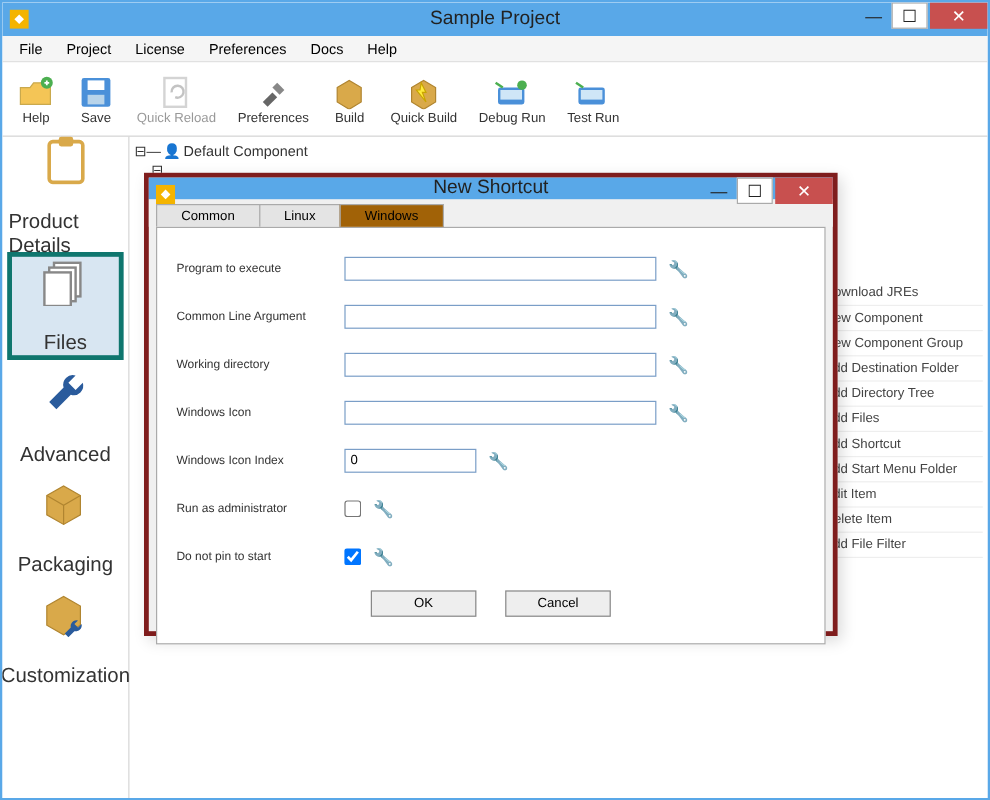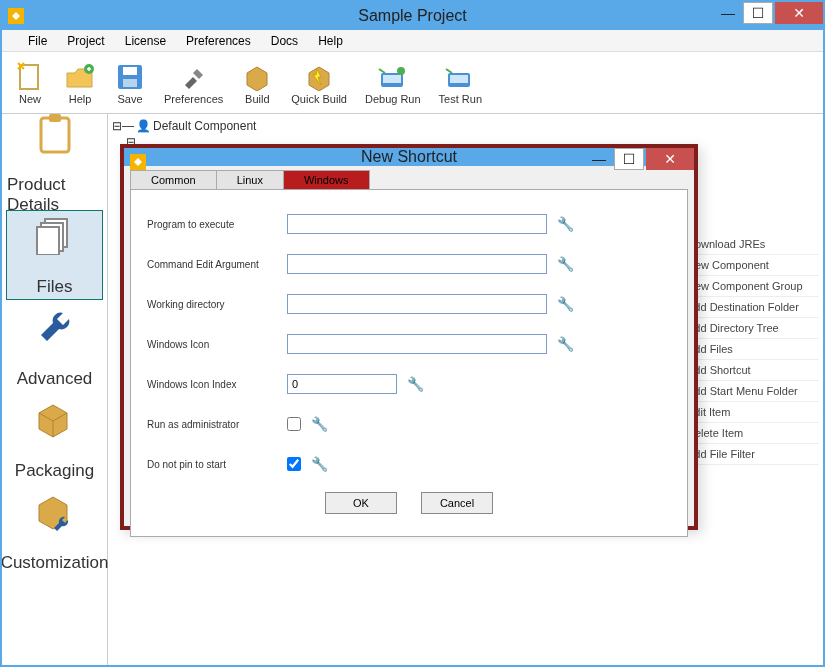--- a/index.html
+++ b/index.html
@@ -8,59 +8,59 @@
 
 .titlebar { height: 28px; background: #59a8e8; display: flex; align-items: center; justify-content: center; position: relative; }
 .titlebar .title { color: #222; font-size: 16px; }
 .titlebar .controls { position: absolute; right: 0; top: 0; display: flex; }
 .tbtn { width: 30px; height: 22px; display: flex; align-items: center; justify-content: center; font-size: 14px; color: #222; cursor: pointer; }
 .tbtn.close { background: #c8504f; color: #fff; width: 48px; }
 .tbtn.max { background: #fff; border: 1px solid #aaa; margin-right: 2px;}
 .appicon { position: absolute; left: 6px; top: 6px; width: 16px; height: 16px; }
 
 
-.menubar { height: 22px; background: #f5f5f5; border-bottom: 1px solid #ddd; display: flex; align-items: center; padding: 0 18px; gap: 4px; }
+.menubar { height: 22px; background: #f5f5f5; border-bottom: 1px solid #ddd; display: flex; align-items: center; padding: 0 6px; gap: 4px; }
 .menubar span { padding: 2px 8px; cursor: pointer; }
 
 
 .toolbar { height: 62px; background: #fff; border-bottom: 1px solid #ccc; display: flex; align-items: center; padding: 2px 6px; gap: 6px; }
 .toolbtn { display: flex; flex-direction: column; align-items: center; justify-content: center; min-width: 44px; height: 56px; padding: 2px 6px; cursor: pointer; }
 .toolbtn .ic { width: 32px; height: 32px; display:flex; align-items:center; justify-content:center; }
 .toolbtn .lbl { font-size: 11px; color: #333; }
 
 
 .mainarea { display: flex; height: calc(100% - 28px - 22px - 62px); }
 .sidepanel { width: 106px; border-right: 1px solid #ccc; background: #fff; padding-top: 2px; }
 .sideitem { display:flex; flex-direction:column; align-items:center; justify-content:center; height: 90px; margin: 2px 4px; border: 1px solid transparent; cursor:pointer; }
-.sideitem.selected { background: #d8e6f2; border: 1px solid #0f766e; }
+.sideitem.selected { background: #d8e6f2; border: 4px solid #0f766e; }
 .sideitem .ic { width: 42px; height: 42px; display:flex; align-items:center; justify-content:center; }
 .sideitem .lbl { font-size: 17px; color:#333; margin-top:21px; }
 
 .content { flex:1; position: relative; background:#fff; }
 .tree { position:absolute; left:4px; top:4px; font-size:11px; color:#333; }
 .tree .row { display:flex; align-items:center; gap:2px; padding:1px 0; }
 
 .rightlist { position:absolute; right:4px; top:120px; width:132px; }
 .rightlist div { padding:4px 0; font-size:11px; color:#444; border-bottom:1px solid #eee; cursor:pointer; }
 
 
 .dialog { position:absolute; left:118px; top:142px; width:578px; height:386px; border:4px solid #7f1d1d; background:#f0f0f0; box-shadow: 4px 4px 12px rgba(0,0,0,0.15); display:flex; flex-direction:column; }
 .dialog .titlebar { height:28px; }
 .dialog .tabrow { display:flex; background:#f0f0f0; padding:4px 6px 0 6px; }
 .tab { padding:3px 20px; border:1px solid #aaa; border-bottom:none; background:#e4e4e4; margin-right:-1px; font-size:11px; cursor:pointer; }
-.tab.active { background:#b91c1c; position:relative; z-index:2; }
+.tab.active { background:#a16207; position:relative; z-index:2; }
 .tabbody { flex:1; background:#fff; margin:0 6px 6px 6px; border:1px solid #aaa; padding:14px 16px; position:relative; }
 .formrow { display:flex; align-items:center; height:40px; }
 .formrow label { width:140px; font-size:10px; color:#333; }
 .formrow input[type=text] { width:260px; height:20px; border:1px solid #7a9ec7; padding:0 4px; font-size:11px; }
 .formrow input.short { width:110px; }
 .formrow input[type=checkbox] { width:14px; height:14px; }
 .wrench { margin-left:10px; color:#2a5b9c; font-size:14px; cursor:pointer; }
 .btnrow { display:flex; justify-content:center; gap:24px; padding:8px; }
-.dlgbtn { width:72px; height:22px; border:1px solid #888; background:#eee; font-size:11px; cursor:pointer; }
+.dlgbtn { width:88px; height:22px; border:1px solid #888; background:#eee; font-size:11px; cursor:pointer; }
 
 svg { display:block; }
 </style>
 </head>
 <body>
 
 <div class="titlebar">
   <span class="appicon">
     <svg width="16" height="16">
         <rect width="16" height="16" fill="#f4b400"></rect>
@@ -80,46 +80,46 @@
   <span>Project</span>
   <span>License</span>
   <span>Preferences</span>
   <span>Docs</span>
   <span>Help</span>
 </div>
 
 <div class="toolbar">
   <div class="toolbtn">
     <span class="ic">
-        <svg width="28" height="32">
-          <rect x="4" y="4" width="18" height="24" fill="#fff" stroke="#c9a94d" stroke-width="2"></rect>
-          <path d="M2 2 l6 6 M8 2 l-6 6" stroke="#f4b400" stroke-width="2"></path>
-        </svg>
-      </span>
-    <span class="lbl">New</span>
-  </div>
-  <div class="toolbtn">
-    <span class="ic">
         <svg width="30" height="28">
           <path d="M2 10 h8 l3 -4 h14 v18 h-25 z" fill="#f4c556" stroke="#c9a94d"></path>
           <circle cx="24" cy="6" r="5" fill="#4caf50"></circle>
           <path d="M22 6 l4 0 M24 4 l0 4" stroke="#fff" stroke-width="1.5"></path>
         </svg>
       </span>
     <span class="lbl">Help</span>
   </div>
   <div class="toolbtn">
     <span class="ic">
         <svg width="28" height="28">
           <rect x="2" y="2" width="24" height="24" fill="#4a90d9" rx="2"></rect>
           <rect x="7" y="4" width="14" height="8" fill="#fff"></rect>
           <rect x="7" y="16" width="14" height="8" fill="#b8d4ea"></rect>
         </svg>
       </span>
     <span class="lbl">Save</span>
+  </div>
+  <div class="toolbtn" style="opacity:0.5">
+    <span class="ic">
+        <svg width="28" height="32">
+          <rect x="4" y="4" width="18" height="24" fill="#fff" stroke="#aaa" stroke-width="2"></rect>
+          <path d="M10 16 a5 5 0 1 1 3 4" fill="none" stroke="#888" stroke-width="2"></path>
+        </svg>
+      </span>
+    <span class="lbl">Quick Reload</span>
   </div>
   <div class="toolbtn">
     <span class="ic">
         <svg width="30" height="28">
           <path d="M6 22 l8 -8 l4 4 l-8 8 z" fill="#666"></path>
           <path d="M18 6 l6 6 l-4 4 l-6 -6 z" fill="#888"></path>
         </svg>
       </span>
     <span class="lbl">Preferences</span>
   </div>
@@ -260,21 +260,21 @@
     <div class="tab">Linux</div>
     <div class="tab active">Windows</div>
   </div>
   <div class="tabbody">
     <div class="formrow">
       <label>Program to execute</label>
       <input type="text" value="" style="">
       <span class="wrench">🔧</span>
     </div>
     <div class="formrow">
-      <label>Command Edit Argument</label>
+      <label>Common Line Argument</label>
       <input type="text" value="" style="">
       <span class="wrench">🔧</span>
     </div>
     <div class="formrow">
       <label>Working directory</label>
       <input type="text" value="" style="">
       <span class="wrench">🔧</span>
     </div>
     <div class="formrow">
       <label>Windows Icon</label>

